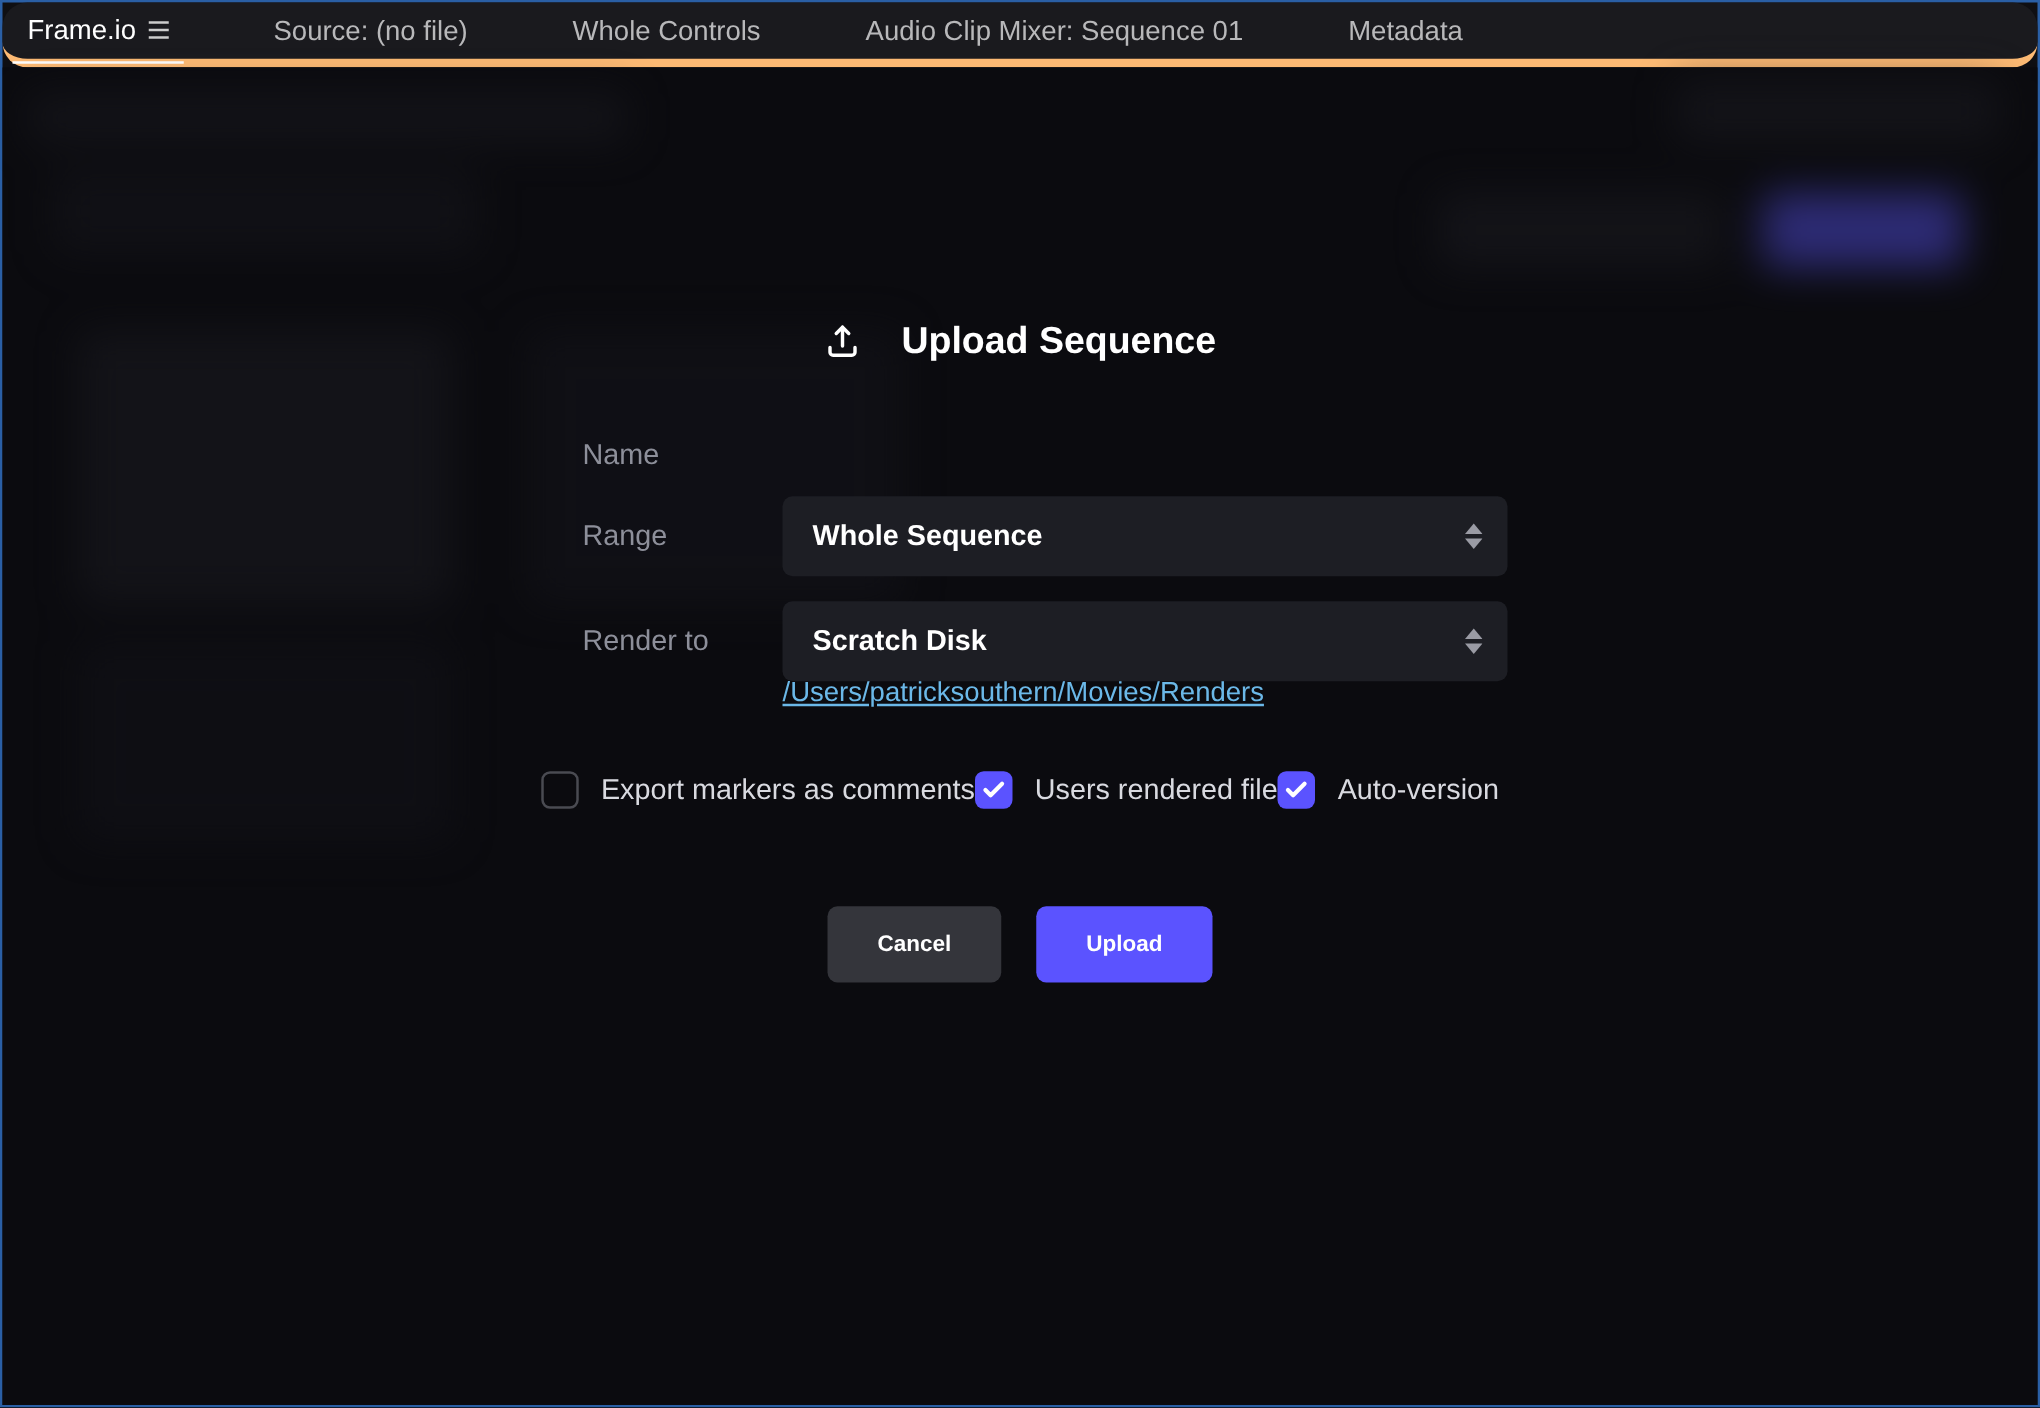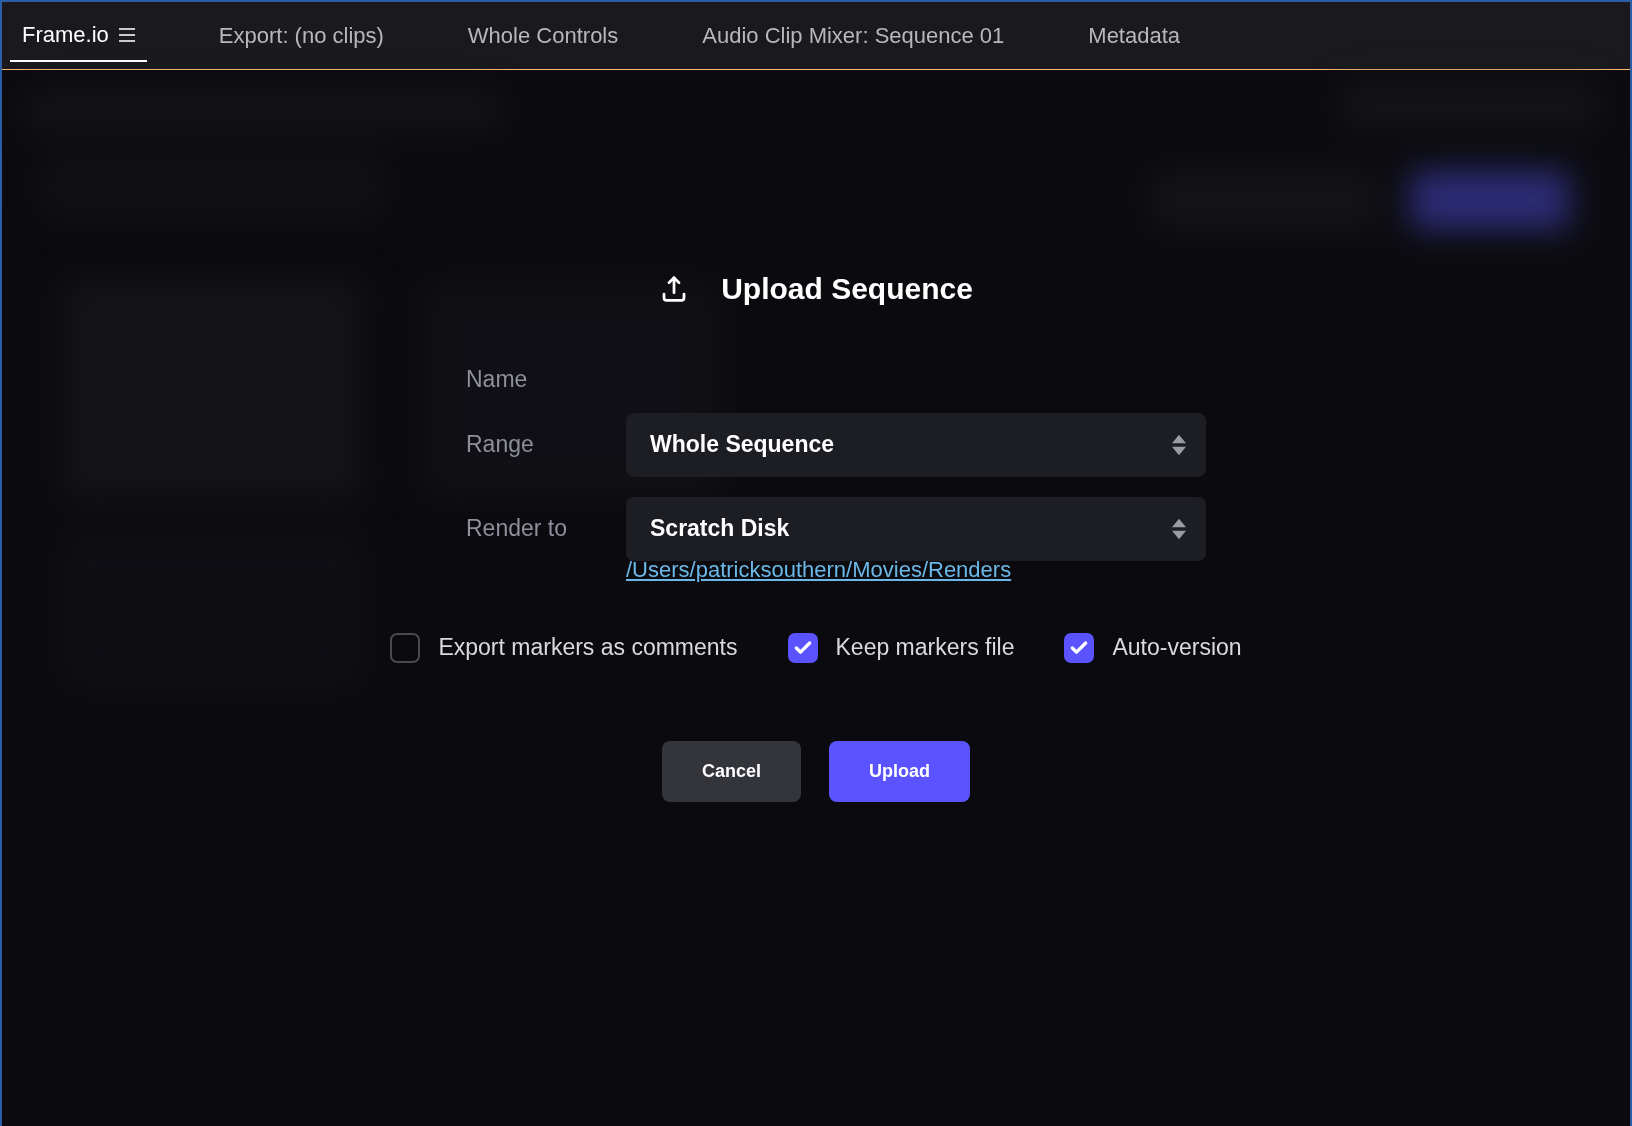--- a/index.html
+++ b/index.html
@@ -18,25 +18,26 @@
     }
     .outer-frame {
       width: 100%;
       height: 100%;
       border: 2px solid #2a5fa5;
       background: #0f0f13;
     }
     .tab-bar {
       display: flex;
       align-items: center;
-      height: 68px;
+      height: 52px;
       background: #1a1a1e;
-      border-bottom: 1px solid #fdba74;
+      border-bottom: 7px solid #fdba74;
       padding: 0 8px;
       gap: 60px;
+      border-radius: 20px;
     }
     .tab {
       color: #b8b8ba;
       font-size: 22px;
       padding: 12px 12px;
       cursor: pointer;
       display: flex;
       align-items: center;
       gap: 10px;
     }
@@ -148,21 +149,20 @@
       text-decoration: underline;
       margin-left: 200px;
       margin-top: -24px;
       margin-bottom: 50px;
       align-self: flex-start;
       cursor: pointer;
     }
     .checkbox-row {
       display: flex;
       align-items: flex-start;
-      gap: 50px;
       margin-bottom: 78px;
       width: 110%;
       justify-content: center;
     }
     .checkbox-item {
       display: flex;
       align-items: center;
       gap: 18px;
       cursor: pointer;
     }
@@ -214,21 +214,21 @@
   <div class="tab-bar">
     <div class="tab active">
       <span>Frame.io</span>
       <span class="hamburger-icon">
         <span></span>
           <span></span>
           <span></span>
       </span>
     </div>
     <div class="tab">
-      <span>Export: (no clips)</span>
+      <span>Source: (no file)</span>
     </div>
     <div class="tab">
       <span>Whole Controls</span>
     </div>
     <div class="tab">
       <span>Audio Clip Mixer: Sequence 01</span>
     </div>
     <div class="tab">
       <span>Metadata</span>
     </div>
@@ -299,21 +299,21 @@
         <div class="checkbox-item">
           <div class="checkbox unchecked"></div>
           <span class="checkbox-label">Export markers as comments</span>
         </div>
         <div class="checkbox-item">
           <div class="checkbox checked">
             <svg width="20" height="20" viewBox="0 0 24 24" fill="none" stroke="#fff" stroke-width="4" stroke-linecap="round" stroke-linejoin="round">
                 <polyline points="20 6 9 17 4 12"></polyline>
               </svg>
           </div>
-          <span class="checkbox-label">Keep markers file</span>
+          <span class="checkbox-label">Users rendered file</span>
         </div>
         <div class="checkbox-item">
           <div class="checkbox checked">
             <svg width="20" height="20" viewBox="0 0 24 24" fill="none" stroke="#fff" stroke-width="4" stroke-linecap="round" stroke-linejoin="round">
                 <polyline points="20 6 9 17 4 12"></polyline>
               </svg>
           </div>
           <span class="checkbox-label">Auto-version</span>
         </div>
       </div>

